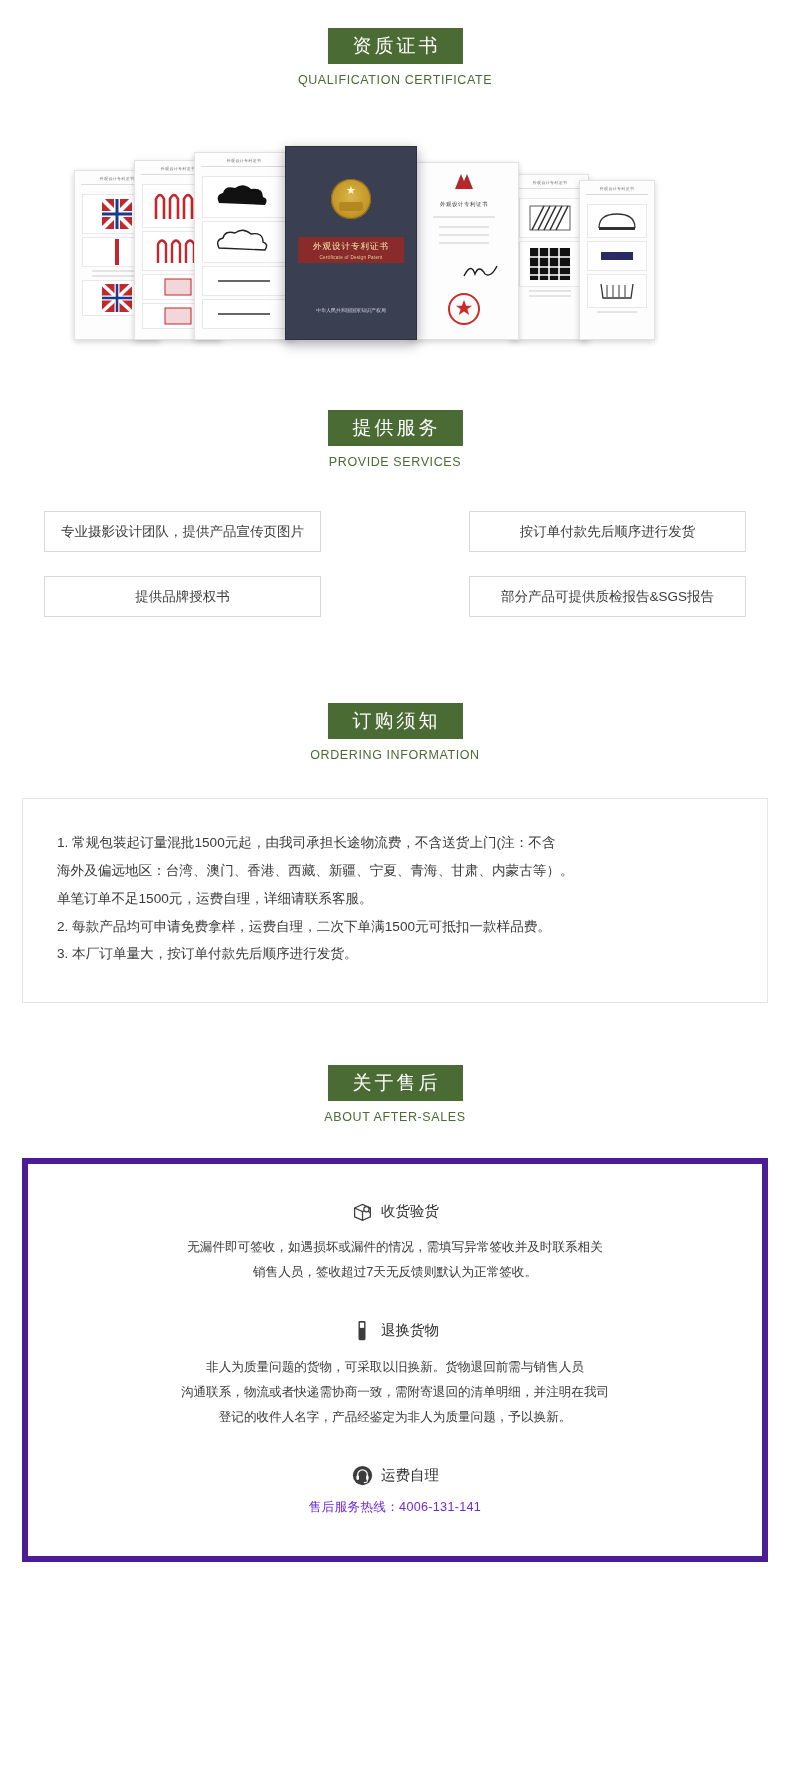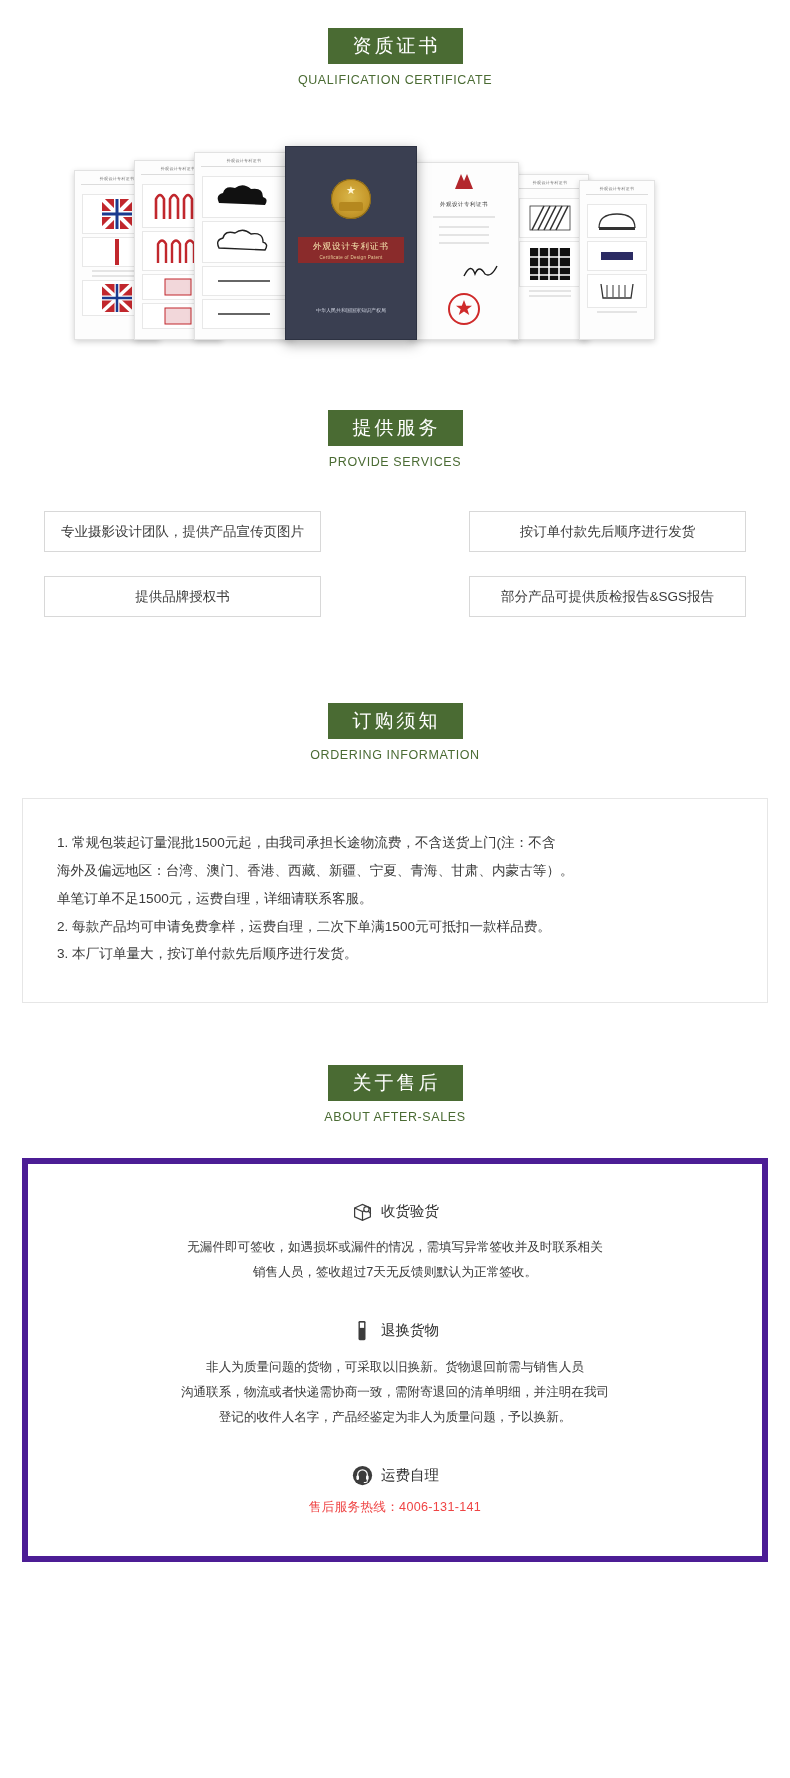--- a/index.html
+++ b/index.html
@@ -202,21 +202,21 @@
   }
   .after-text {
     font-size: 12.6px;
     color: #3a3a3a;
     line-height: 2.0;
   }
   .after-block { margin-bottom: 34px; }
   .after-block:last-child { margin-bottom: 0; }
   .hotline-num {
     font-size: 12.6px;
-    color: #ef4444;
+    color: #6d28d9;
     letter-spacing: 0.3px;
   }
   .sp-top-1 { height: 28px; }
   .sp-50 { height: 50px; }
   .sp-62 { height: 62px; }
   .sp-70 { height: 70px; }
 </style>
 </head>
 <body>
 

